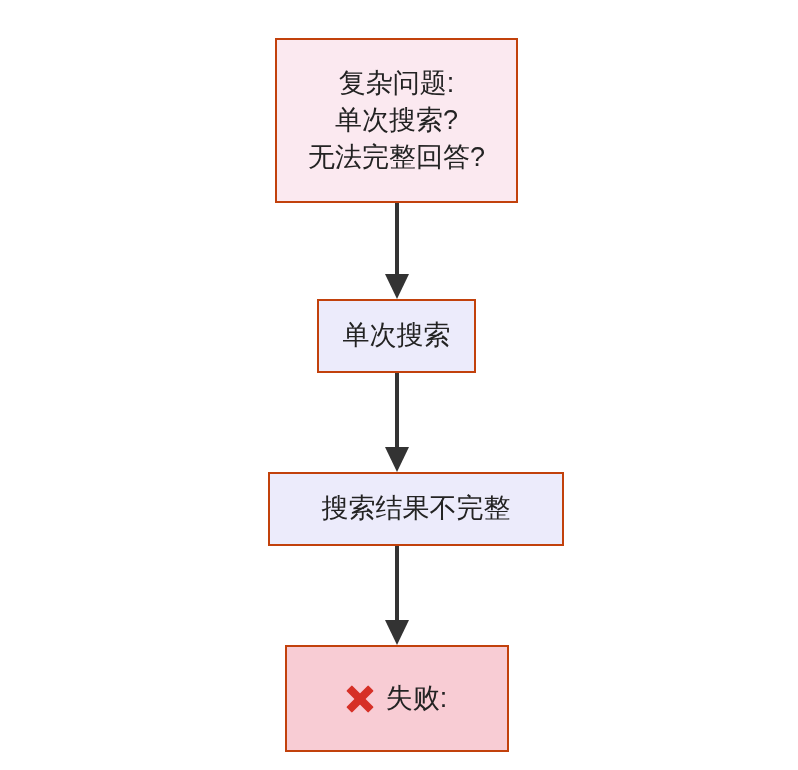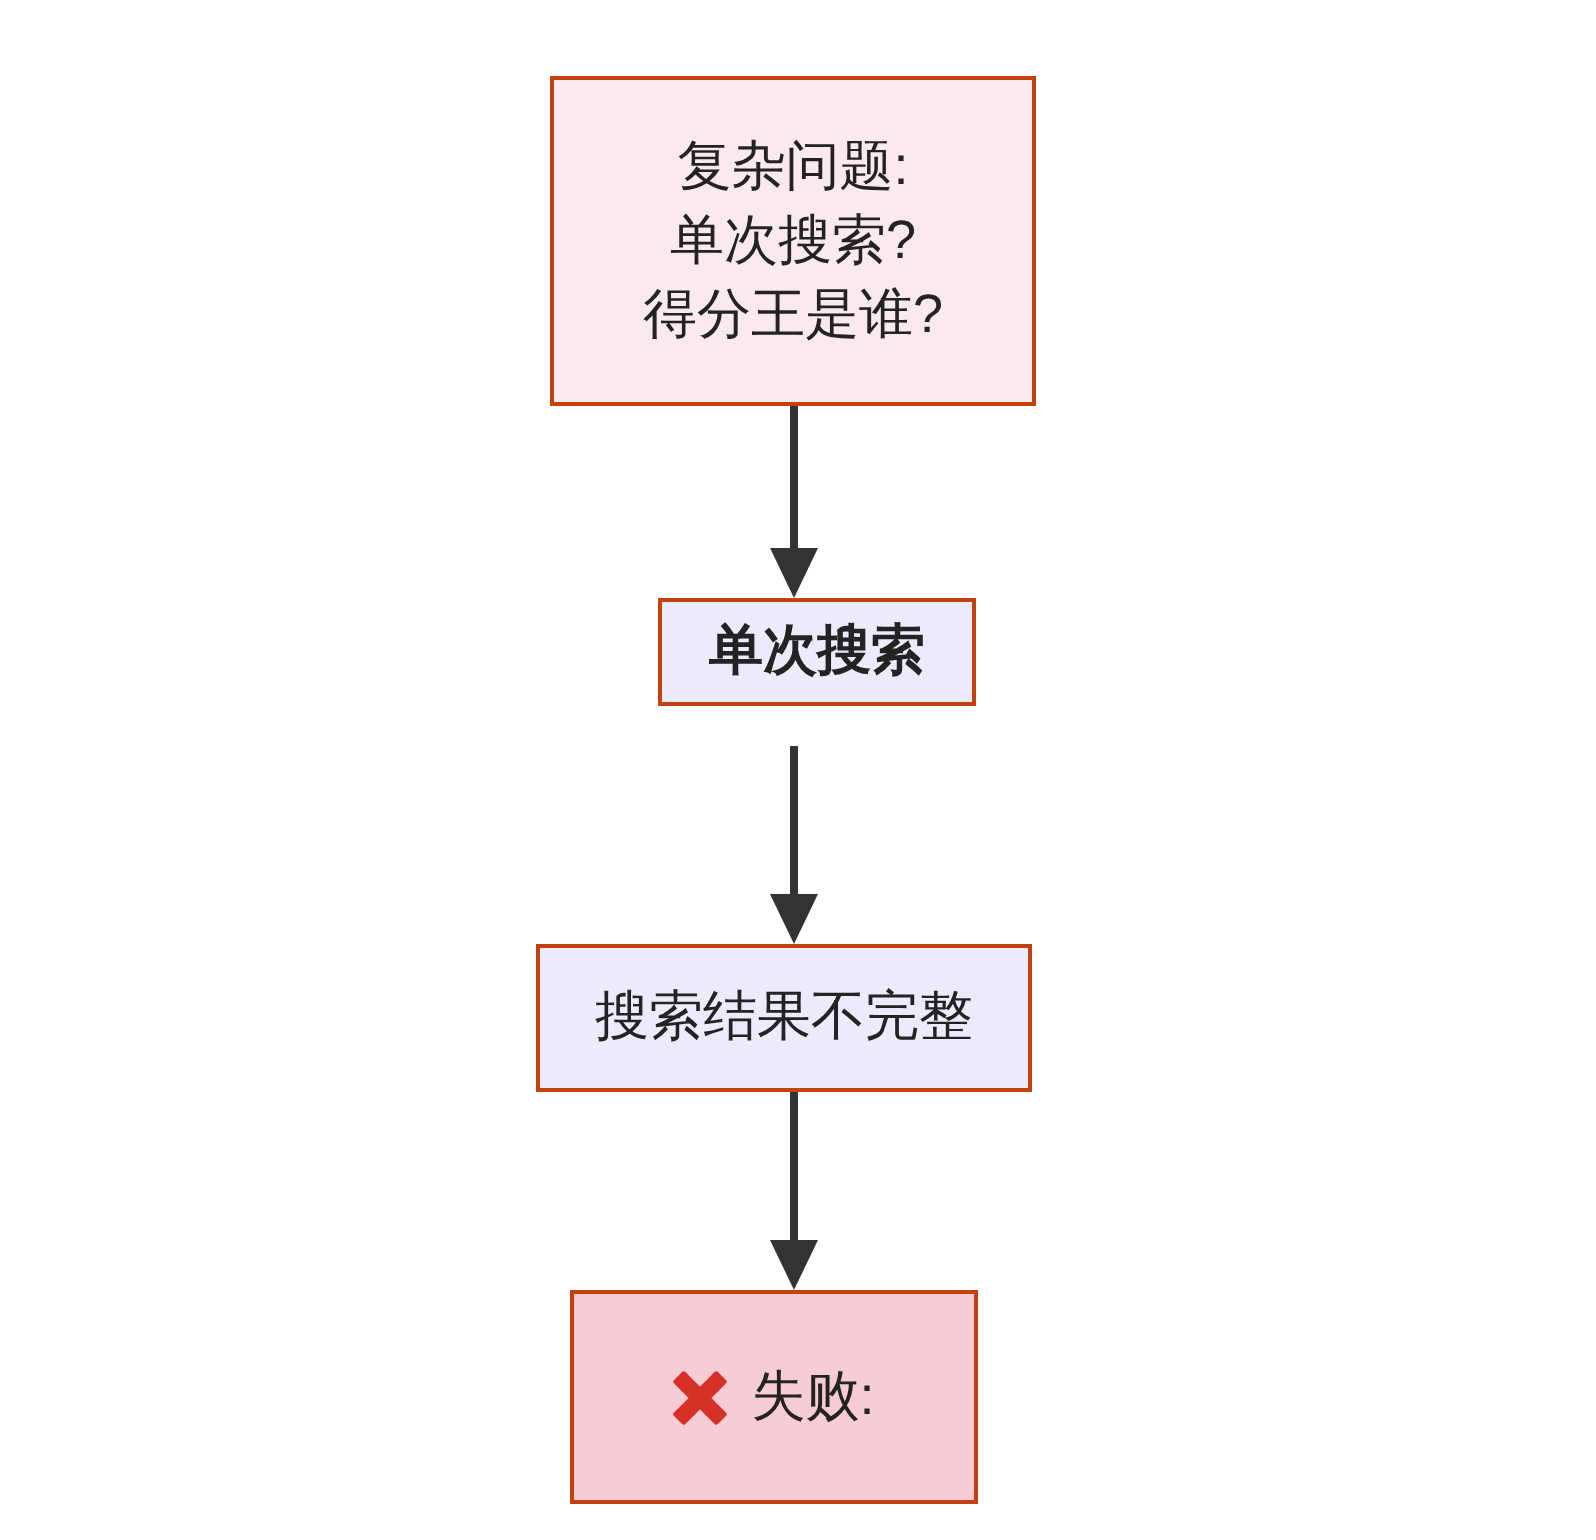--- a/index.html
+++ b/index.html
@@ -41,42 +41,41 @@
   #node-question {
     left: 275px;
     top: 38px;
     width: 243px;
     height: 165px;
     background: #fbe9f0;
     font-size: 27px;
   }
   
   #node-single-search {
-    left: 329px;
+    left: 317px;
     top: 299px;
     width: 159px;
-    height: 54px;
+    height: 74px;
     background: #ecebfb;
     font-size: 27px;
-    font-weight: bold;
   }
   
   #node-incomplete {
     left: 268px;
     top: 472px;
-    width: 248px;
+    width: 296px;
     height: 74px;
     background: #ecebfb;
     font-size: 27px;
   }
   
   #node-failure {
     left: 285px;
     top: 645px;
-    width: 204px;
+    width: 224px;
     height: 107px;
     background: #f8ccd4;
     font-size: 27px;
   }
   .fail-head {
     display: flex;
     align-items: center;
     justify-content: center;
     gap: 12px;
   }
@@ -135,21 +134,21 @@
 
     <g>
       <line class="edge-line" x1="397" y1="546" x2="397" y2="623"></line>
       <polygon class="edge-head" points="385,620 409,620 397,645"></polygon>
     </g>
   </svg>
 
   <div class="node" id="node-question">
     <span class="node-line">复杂问题:</span>
     <span class="node-line">单次搜索?</span>
-    <span class="node-line">得分王是谁?</span>
+    <span class="node-line">无法完整回答?</span>
   </div>
 
   <div class="node" id="node-single-search">
     <span class="node-line">单次搜索</span>
   </div>
 
   <div class="node" id="node-incomplete">
     <span class="node-line">搜索结果不完整</span>
   </div>
 

